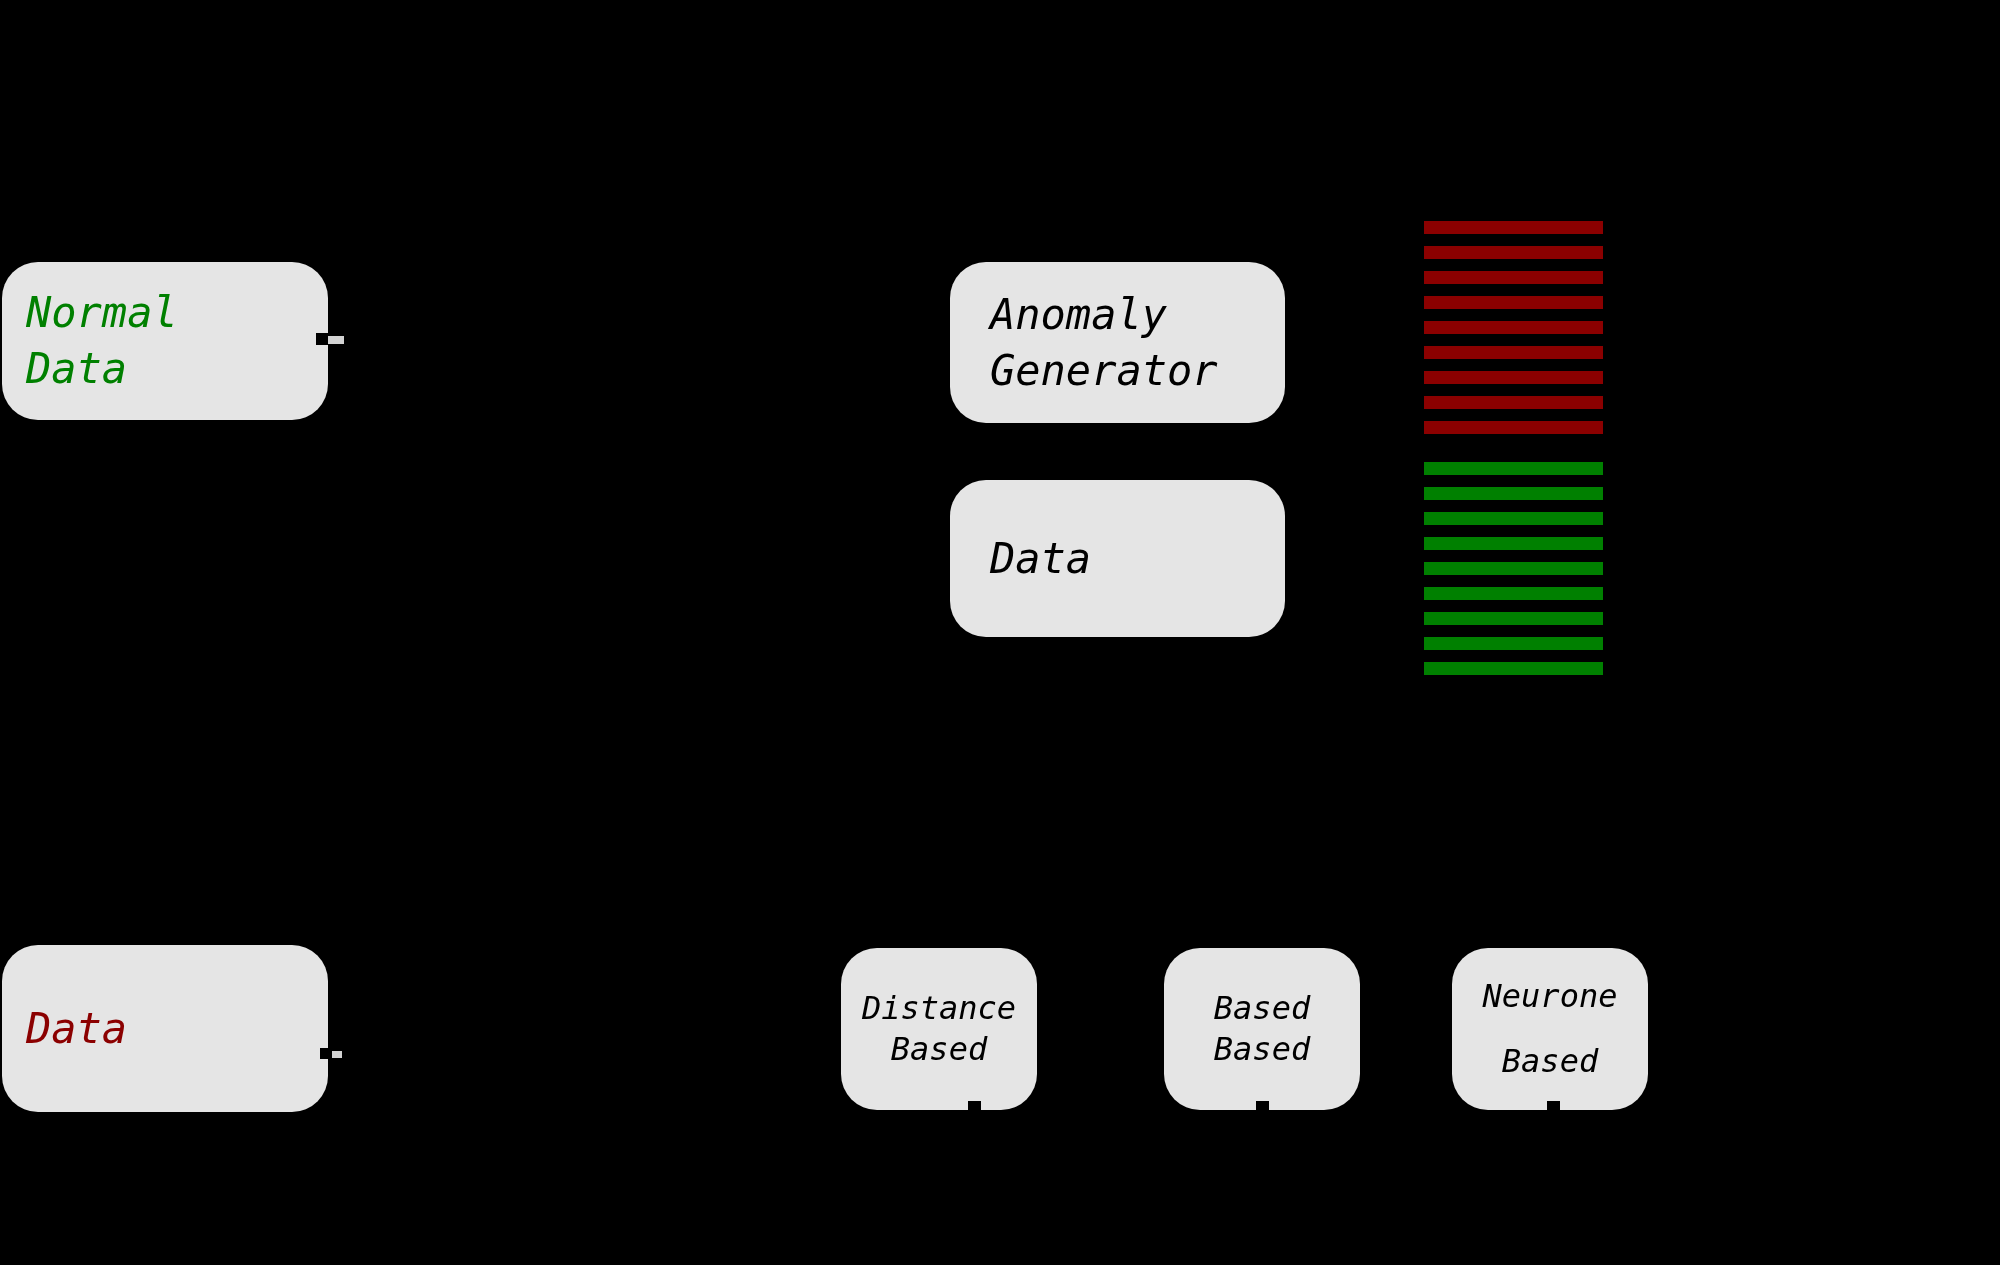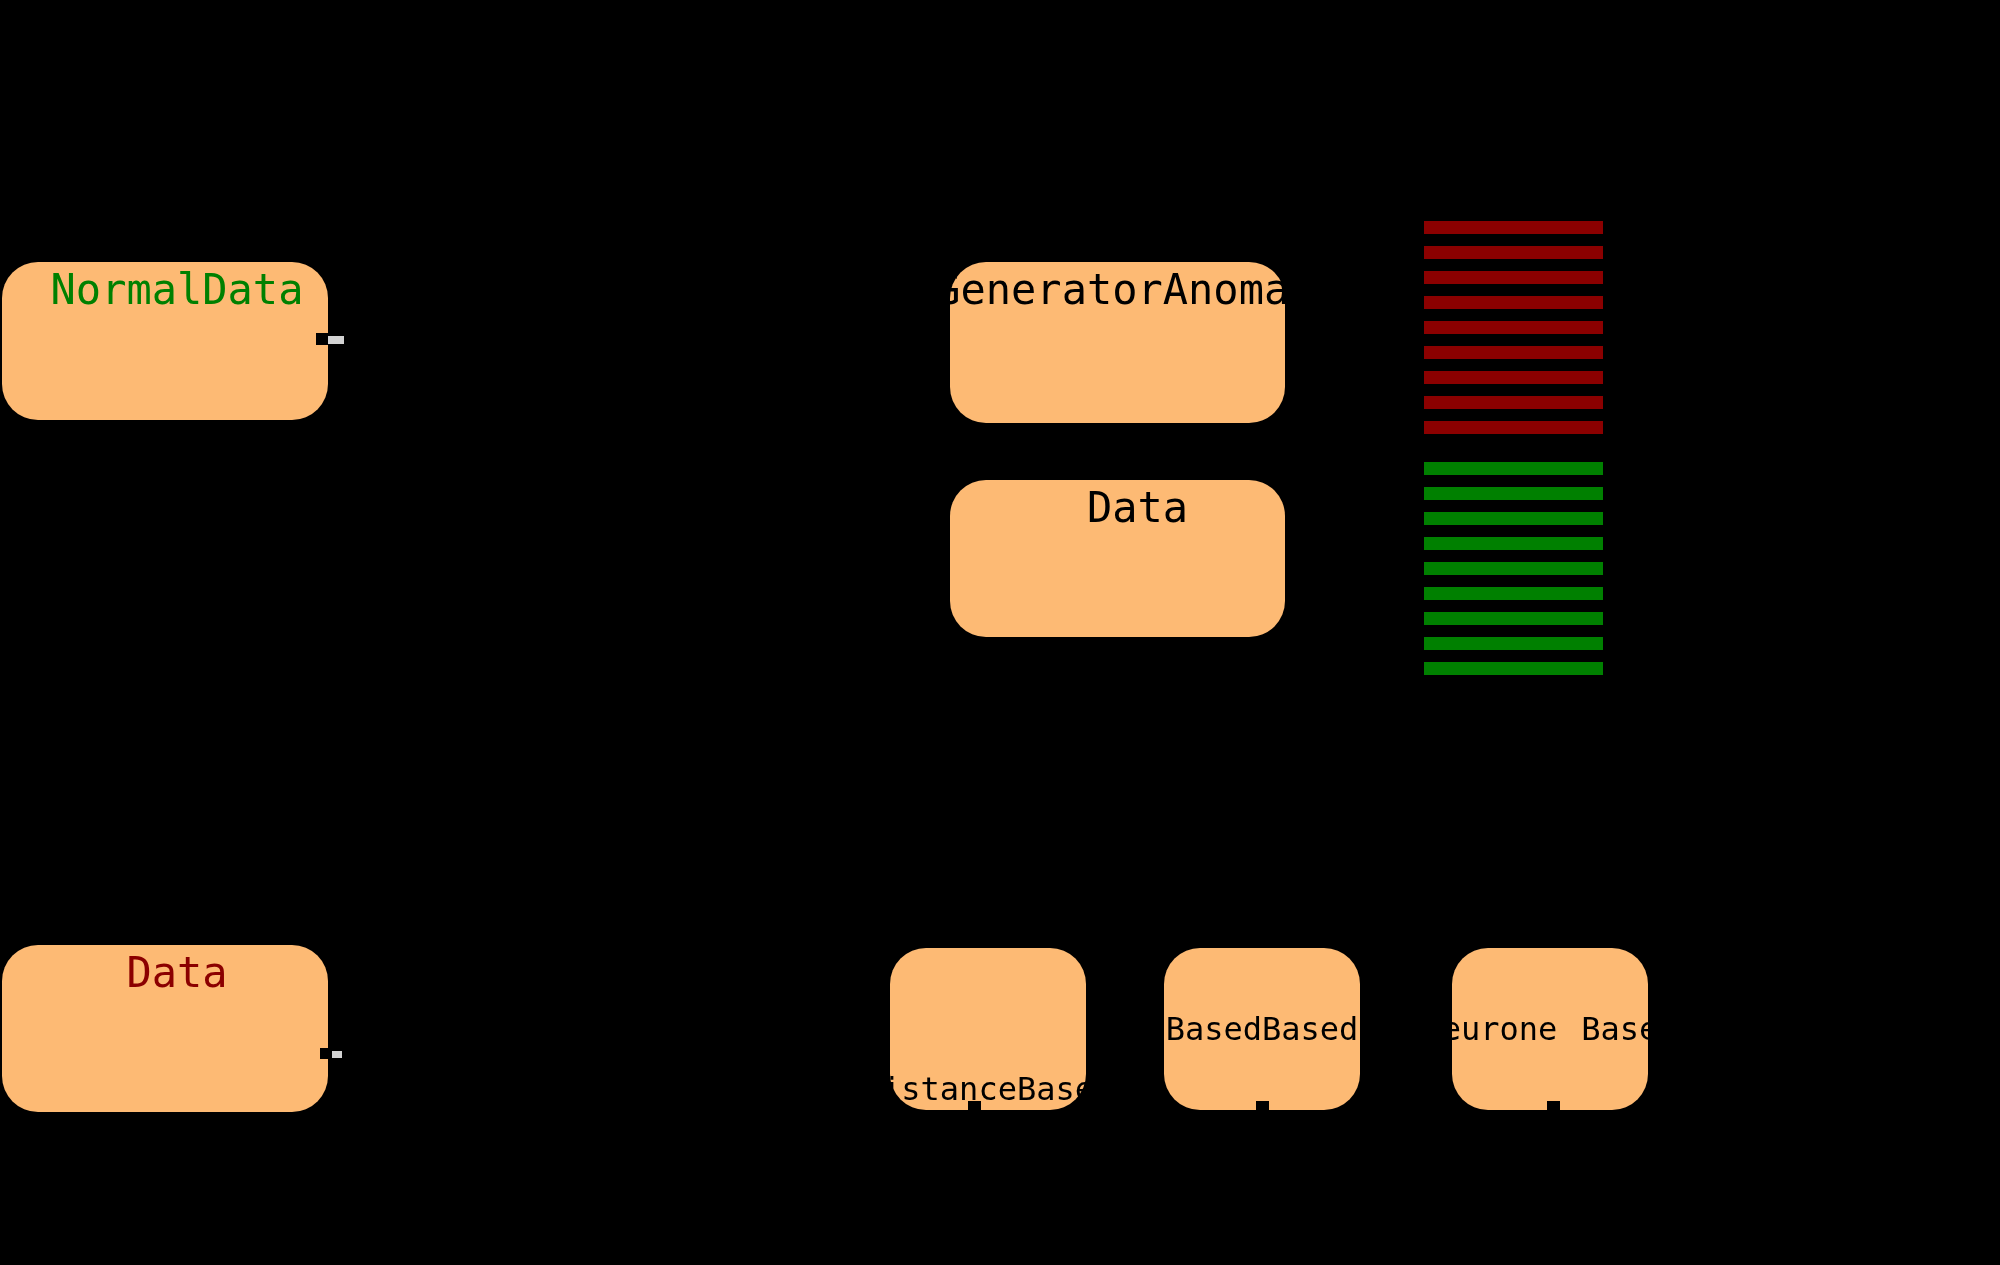--- a/index.html
+++ b/index.html
@@ -5,44 +5,45 @@
   html,body{margin:0;padding:0;background:#000;}
   #canvas{
     position:relative;
     width:2000px;height:1265px;
     background:#000000;
     overflow:hidden;
     font-family:"DejaVu Sans Mono", monospace;
   }
   .node{
     position:absolute;
-    background:#fdba74;
+    background:#e5e5e5;
     border-radius:36px;
     display:flex;
-    flex-direction:row;
+    flex-direction:column;
     justify-content:center;
     box-sizing:border-box;
+    font-style:italic;
   }
   .node .line{display:block;}
   
   .node.big{font-size:42px;line-height:56px;}
   .node.left-col{left:2px;width:326px;padding-left:24px;}
   .node.mid-col{left:950px;width:335px;padding-left:40px;}
   
   .node.small{
     font-size:32px;line-height:41px;
     width:196px;top:948px;height:162px;
     align-items:center;text-align:center;
     padding-left:0;
   }
   #normal-data{top:262px;height:158px;}
   #abnormal-data{top:945px;height:167px;}
   #anomaly-generator{top:262px;height:161px;}
   #data-augmenter{top:480px;height:157px;}
-  #distance-based{left:890px;align-items:flex-end;}
+  #distance-based{left:841px;}
   #kernel-based{left:1164px;}
   #neurone-based{left:1452px;}
   
   .stack{
     position:absolute;
     left:1424px;width:179px;
     display:flex;flex-direction:column;
   }
   #red-stack{top:221px;}
   #green-stack{top:462px;}
@@ -67,22 +68,22 @@
   <div class="node big left-col" id="normal-data" style="color: rgb(0, 128, 0);">
     <span class="line">Normal</span>
     <span class="line">Data</span>
   </div>
 
   <div class="node big left-col" id="abnormal-data" style="color: rgb(139, 0, 0);">
     <span class="line">Data</span>
   </div>
 
   <div class="node big mid-col" id="anomaly-generator" style="color: rgb(0, 0, 0);">
+    <span class="line">Anomaly</span>
     <span class="line">Generator</span>
-    <span class="line">Anomaly</span>
   </div>
 
   <div class="node big mid-col" id="data-augmenter" style="color: rgb(0, 0, 0);">
     <span class="line">Data</span>
   </div>
 
   <div class="node small" id="distance-based" style="color: rgb(0, 0, 0);">
     <span class="line">Distance</span>
     <span class="line">Based</span>
   </div>

